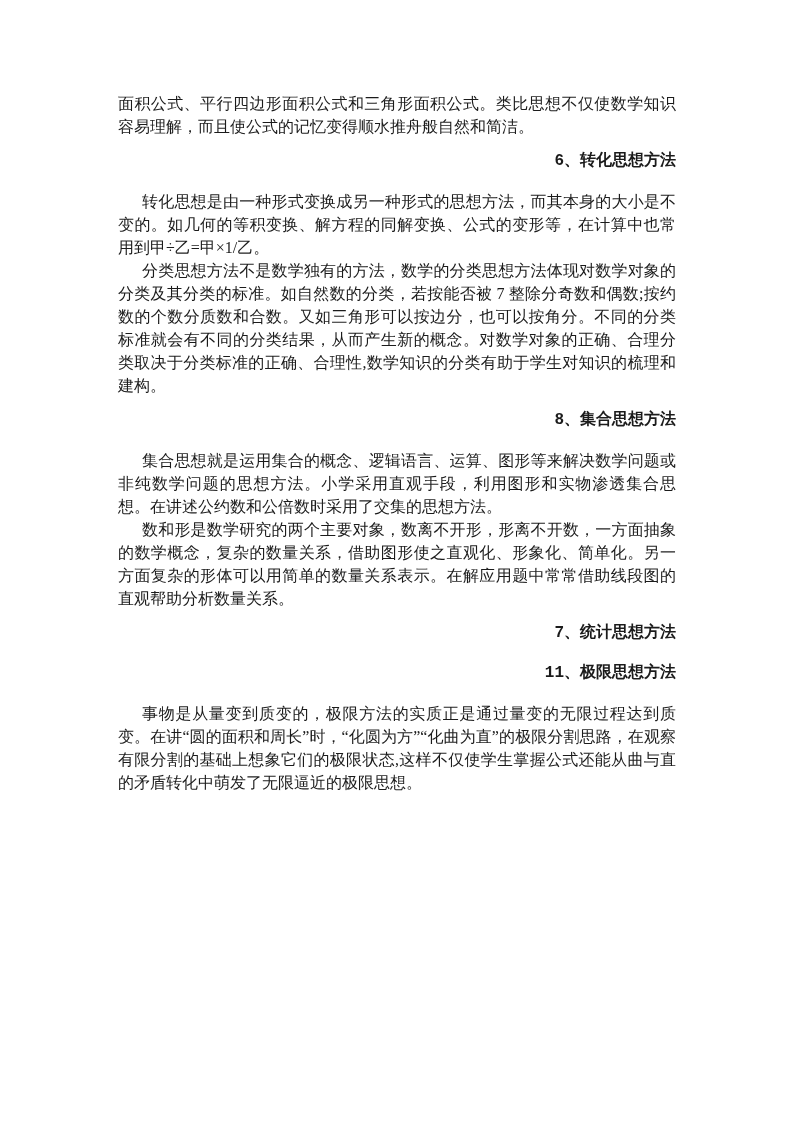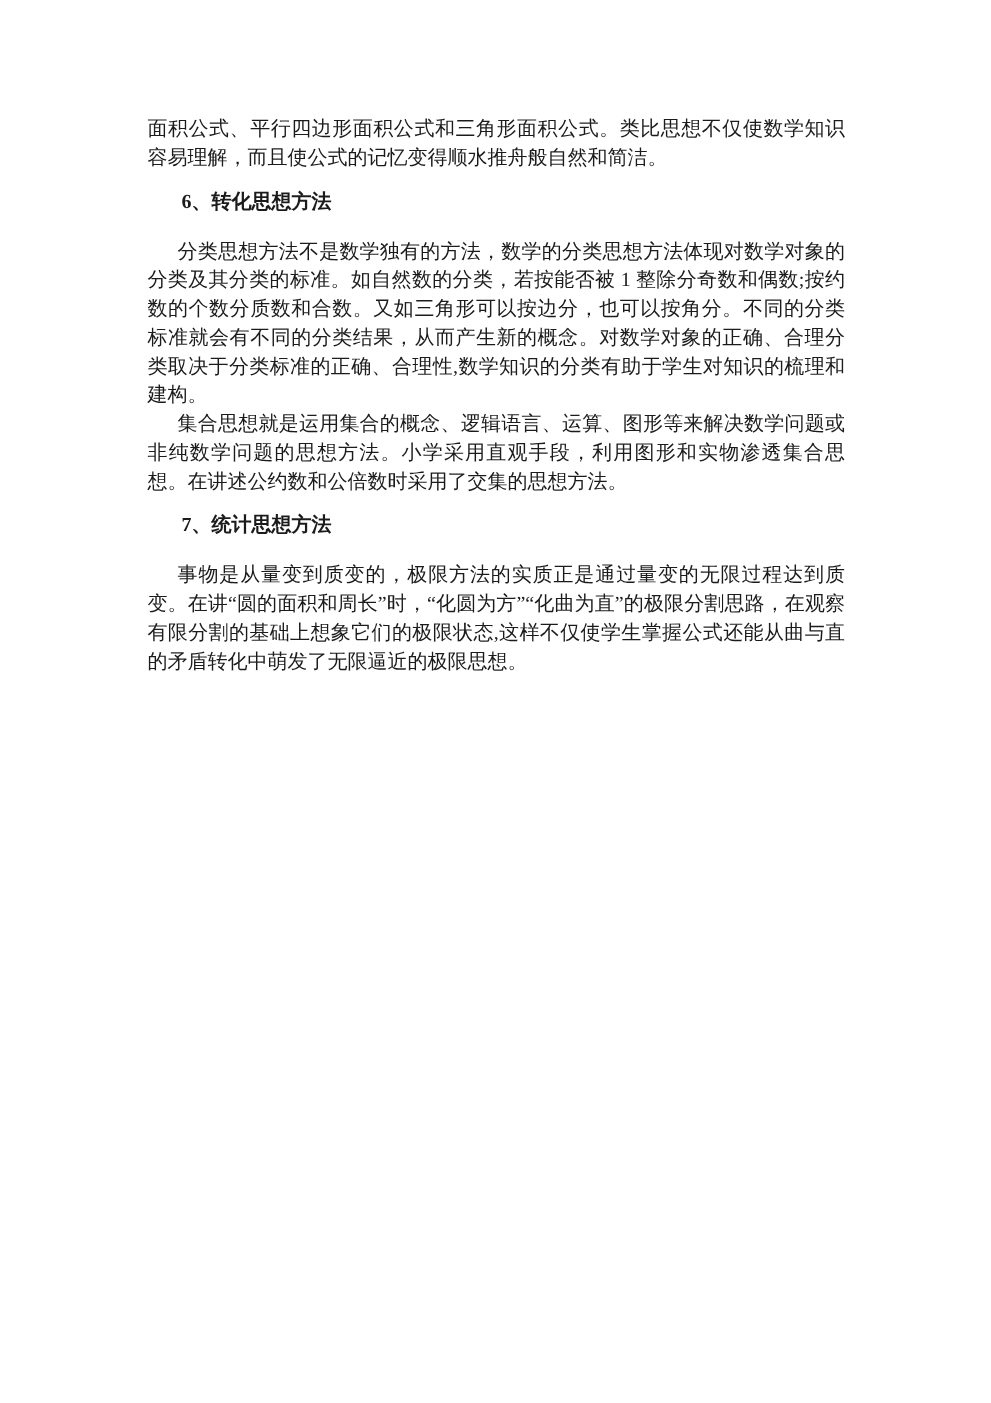--- a/index.html
+++ b/index.html
@@ -32,37 +32,42 @@
   }
   p.body-para.continuation {
     text-indent: 0;
   }
   h2.section-heading {
     font-size: 16px;
     line-height: 23px;
     font-weight: 700;
     margin: 12px 0 17px 0;
     text-indent: 1.7em;
-    text-align: left;
+    text-align: right;
+    font-family: Liberation Mono, monospace;
   }
 </style>
 </head>
 <body>
 
 <div class="page">
   <div class="doc">
 
     <p class="body-para continuation">面积公式、平行四边形面积公式和三角形面积公式。类比思想不仅使数学知识容易理解，而且使公式的记忆变得顺水推舟般自然和简洁。</p>
 
     <h2 class="section-heading">6、转化思想方法</h2>
+    <p class="body-para">转化思想是由一种形式变换成另一种形式的思想方法，而其本身的大小是不变的。如几何的等积变换、解方程的同解变换、公式的变形等，在计算中也常用到甲÷乙=甲×1/乙。</p>
 
-    <p class="body-para">分类思想方法不是数学独有的方法，数学的分类思想方法体现对数学对象的分类及其分类的标准。如自然数的分类，若按能否被 1 整除分奇数和偶数;按约数的个数分质数和合数。又如三角形可以按边分，也可以按角分。不同的分类标准就会有不同的分类结果，从而产生新的概念。对数学对象的正确、合理分类取决于分类标准的正确、合理性,数学知识的分类有助于学生对知识的梳理和建构。</p>
+    <p class="body-para">分类思想方法不是数学独有的方法，数学的分类思想方法体现对数学对象的分类及其分类的标准。如自然数的分类，若按能否被 7 整除分奇数和偶数;按约数的个数分质数和合数。又如三角形可以按边分，也可以按角分。不同的分类标准就会有不同的分类结果，从而产生新的概念。对数学对象的正确、合理分类取决于分类标准的正确、合理性,数学知识的分类有助于学生对知识的梳理和建构。</p>
 
+    <h2 class="section-heading">8、集合思想方法</h2>
     <p class="body-para">集合思想就是运用集合的概念、逻辑语言、运算、图形等来解决数学问题或非纯数学问题的思想方法。小学采用直观手段，利用图形和实物渗透集合思想。在讲述公约数和公倍数时采用了交集的思想方法。</p>
 
+    <p class="body-para">数和形是数学研究的两个主要对象，数离不开形，形离不开数，一方面抽象的数学概念，复杂的数量关系，借助图形使之直观化、形象化、简单化。另一方面复杂的形体可以用简单的数量关系表示。在解应用题中常常借助线段图的直观帮助分析数量关系。</p>
 
     <h2 class="section-heading">7、统计思想方法</h2>
 
+    <h2 class="section-heading">11、极限思想方法</h2>
     <p class="body-para">事物是从量变到质变的，极限方法的实质正是通过量变的无限过程达到质变。在讲“圆的面积和周长”时，“化圆为方”“化曲为直”的极限分割思路，在观察有限分割的基础上想象它们的极限状态,这样不仅使学生掌握公式还能从曲与直的矛盾转化中萌发了无限逼近的极限思想。</p>
 
 
   </div>
 </div>
 
 </body></html>

